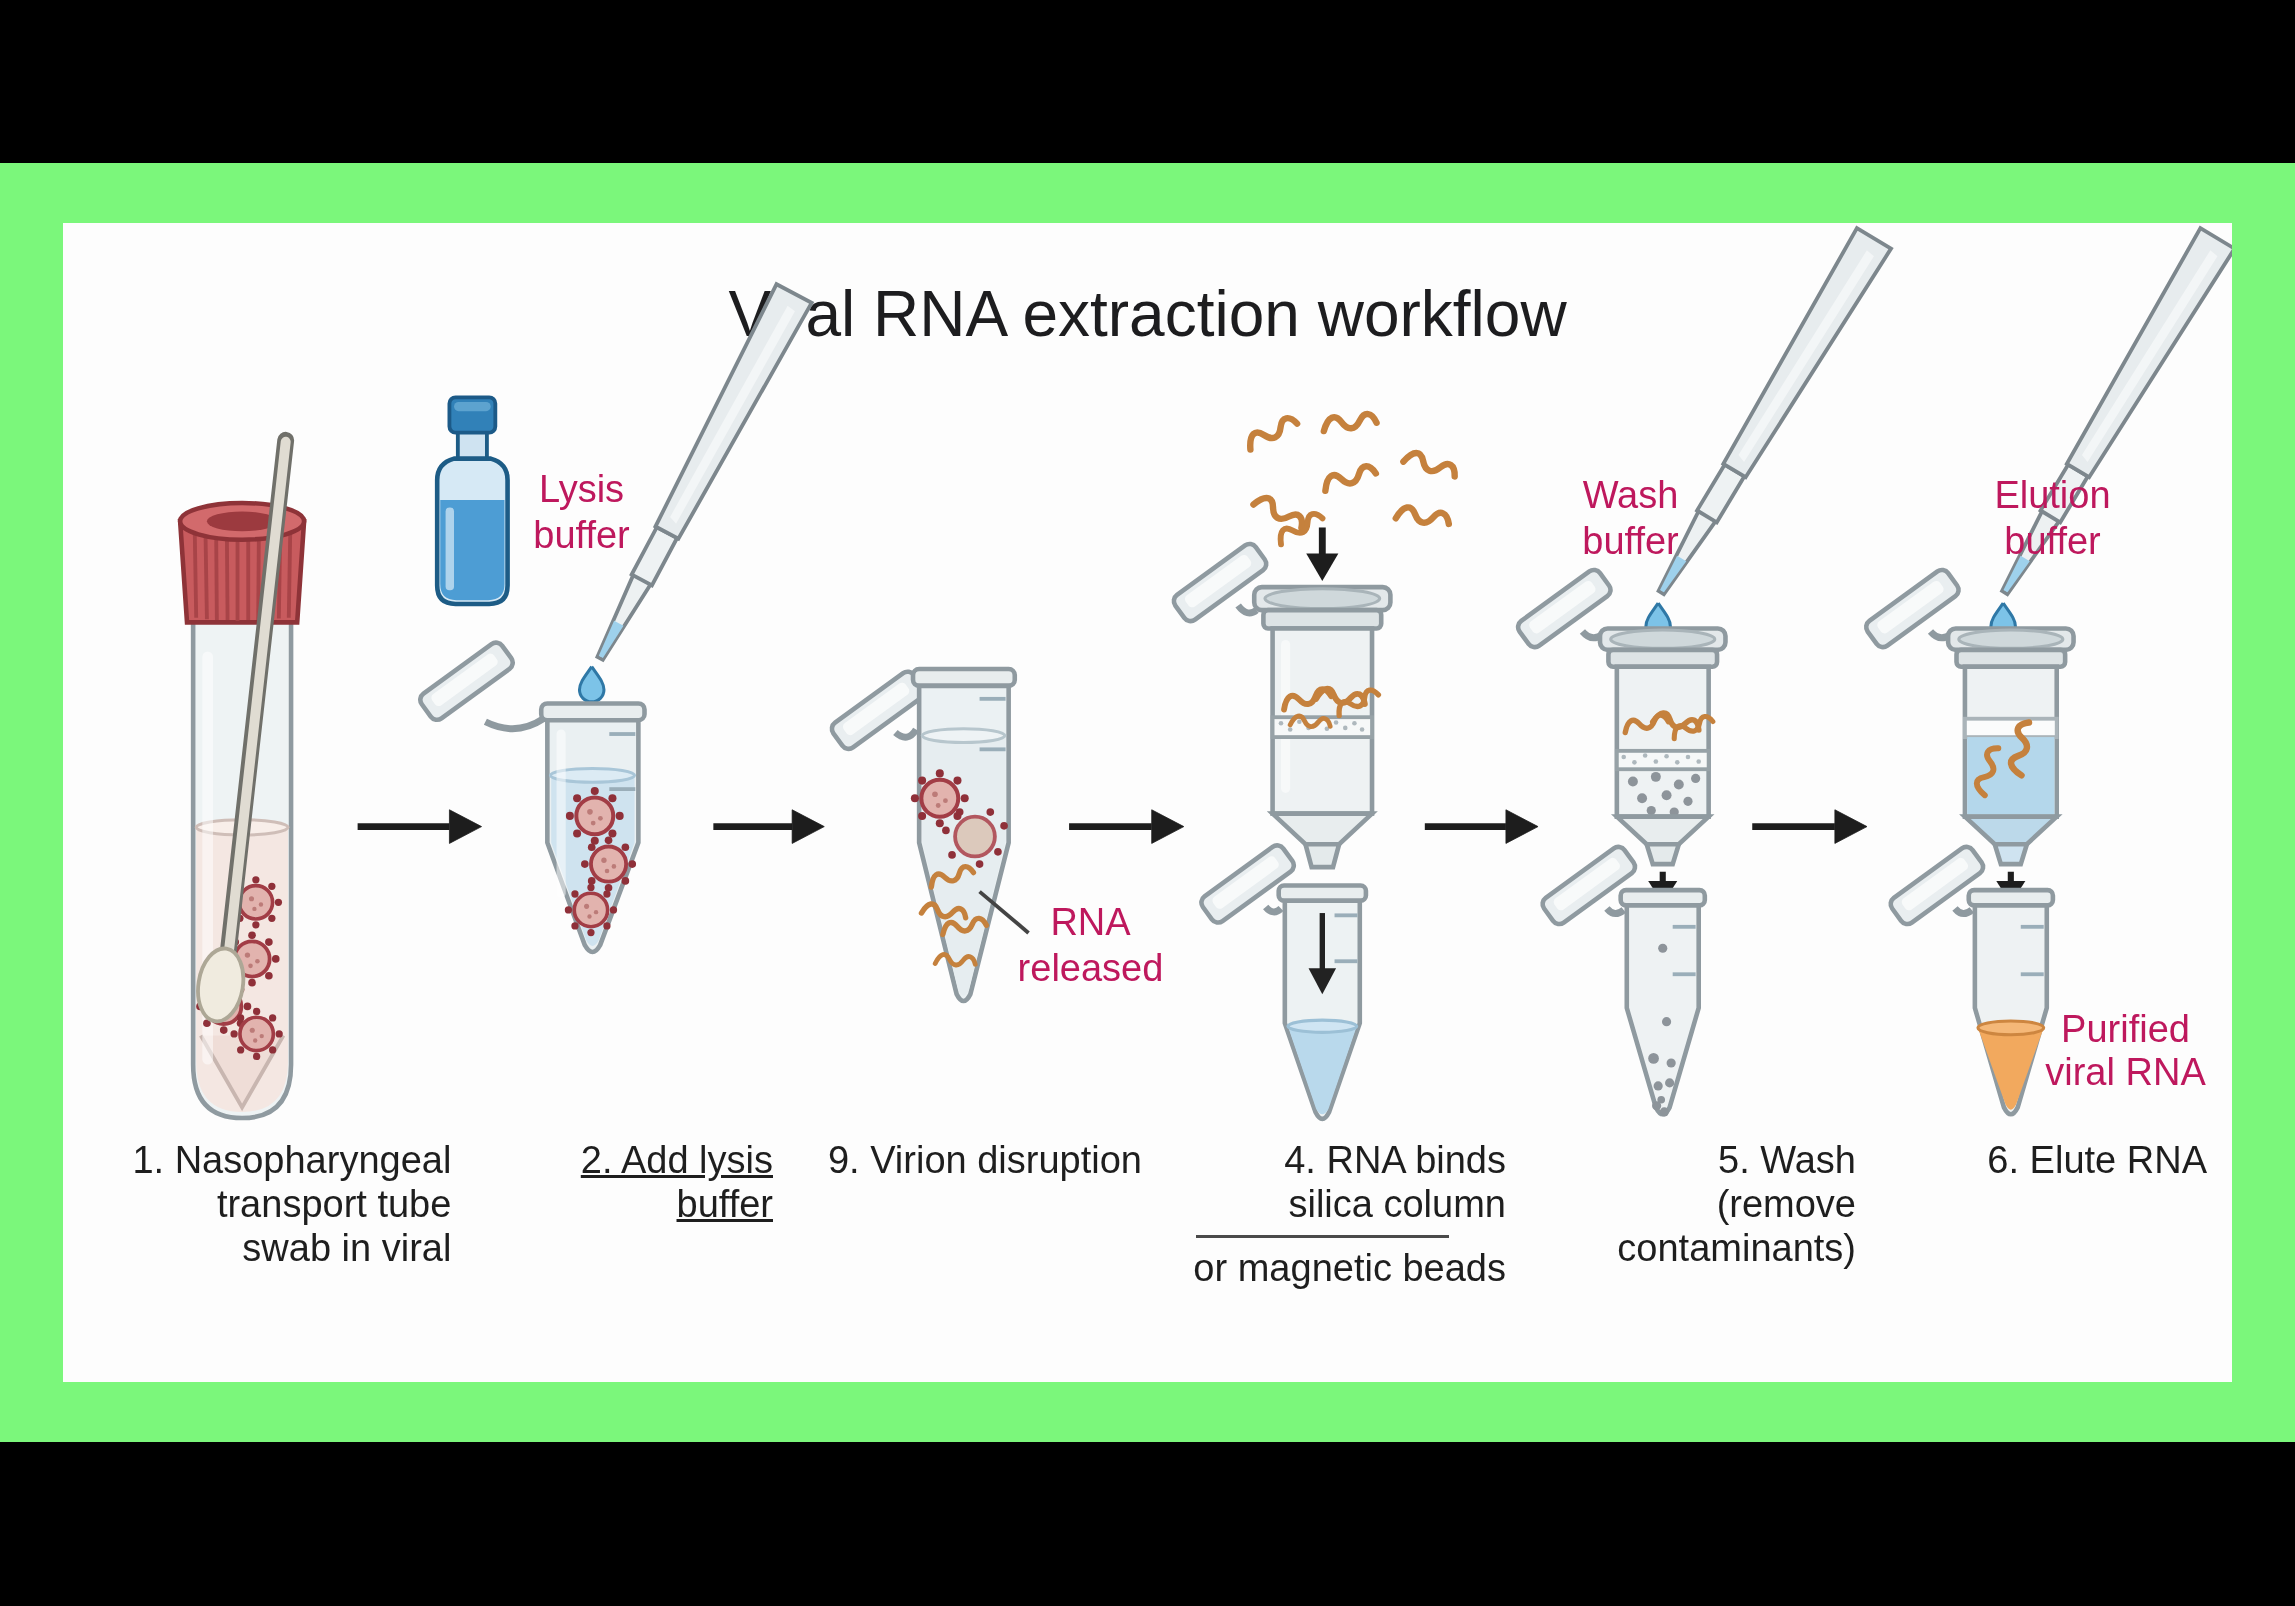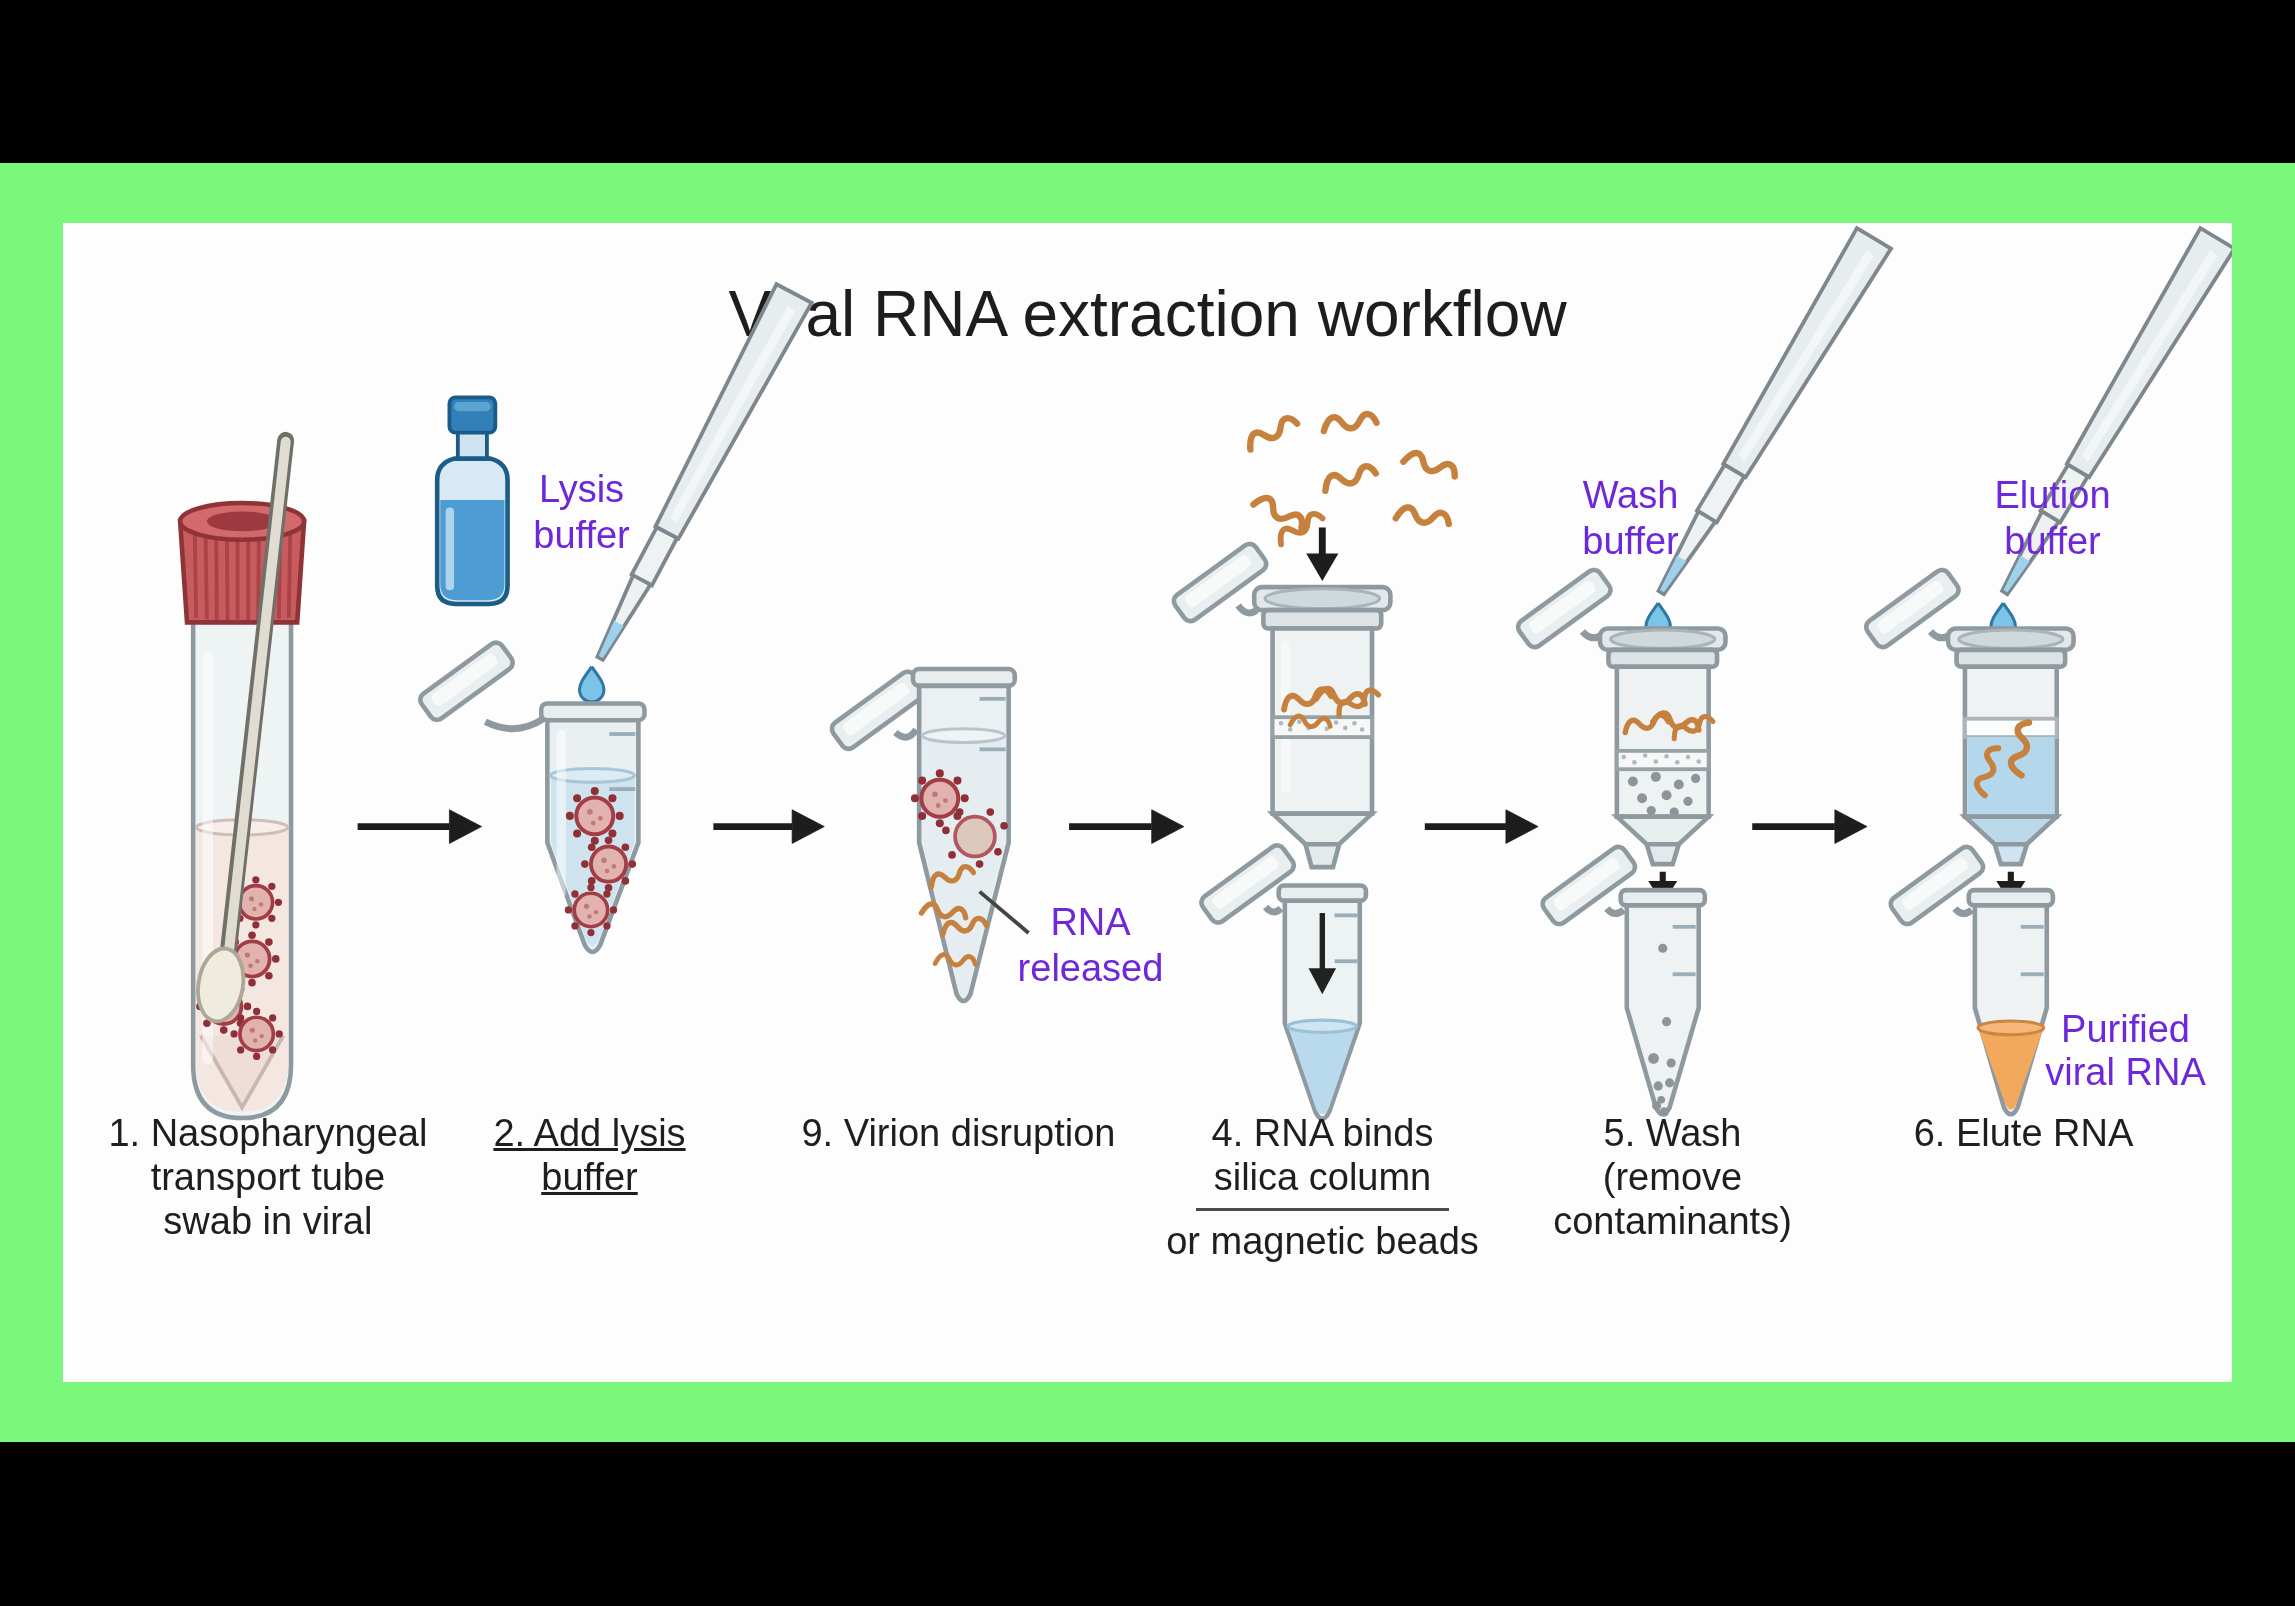--- a/index.html
+++ b/index.html
@@ -3,22 +3,22 @@
 <meta charset="utf-8">
 <style>
   html,body{margin:0;padding:0;background:#000;}
   .stage{position:relative;width:2295px;height:1607px;background:#000;overflow:hidden;
          font-family:"Liberation Sans", sans-serif;color:#1f1f1f;}
   .frame{position:absolute;left:0;top:163px;width:2295px;height:1279px;background:#7bf77b;}
   .panel{position:absolute;left:63px;top:223px;width:2169px;height:1159px;background:#fdfdfd;}
   .panel svg{position:absolute;left:0;top:0;}
   .title{position:absolute;left:0;top:54px;width:100%;text-align:center;
          font-size:64px;font-weight:400;letter-spacing:0px;color:#1d1d1f;}
-  .txt{position:absolute;text-align:center;font-size:38px;line-height:46px;color:#6d28d9;}
-  .step-label{position:absolute;top:888px;width:367px;text-align:center;
+  .txt{position:absolute;text-align:center;font-size:38px;line-height:46px;color:#be185d;}
+  .step-label{position:absolute;top:915px;width:367px;text-align:right;
               font-size:38px;line-height:44px;color:#1e1e1e;}
   .rule{width:253px;border-top:3.8px solid #4a4a4a;margin:9.2px auto 7.7px auto;}
 </style>
 </head>
 <body>
 
 <div class="stage">
   <div style="position:absolute;left:0;top:0;width:2295px;height:163px;background:#000;"></div>
   <div style="position:absolute;left:0;top:1442px;width:2295px;height:165px;background:#000;"></div>
   <div class="frame"></div>

